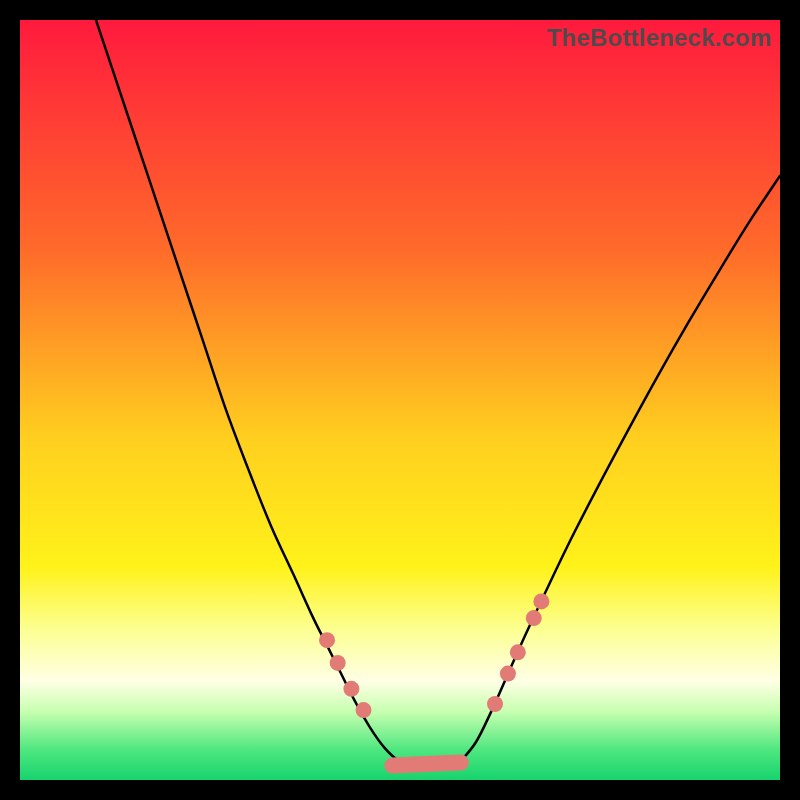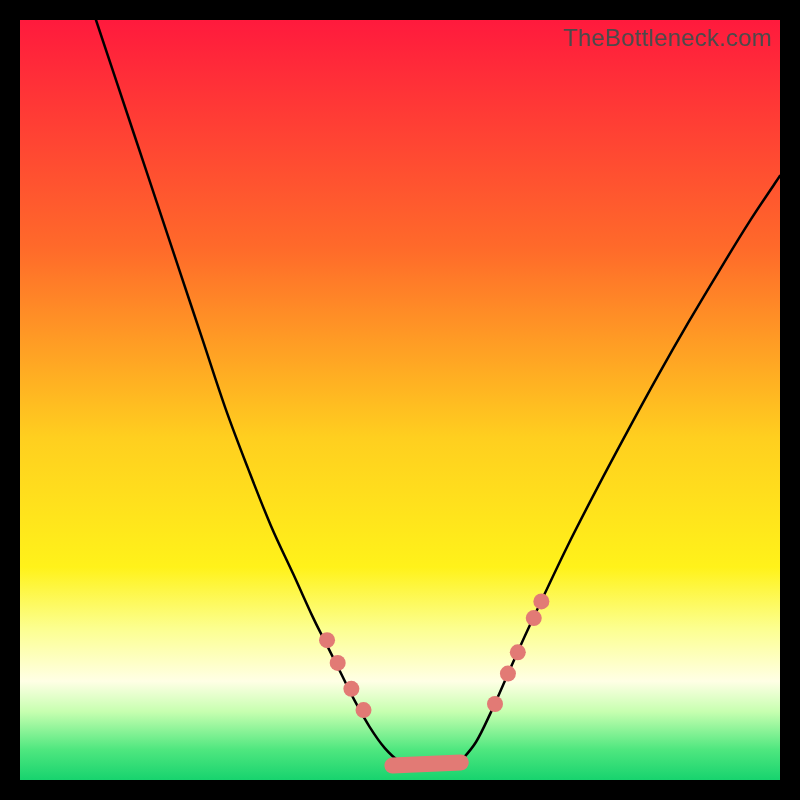--- a/index.html
+++ b/index.html
@@ -25,21 +25,21 @@
     top: 0;
     width: 760px;
     height: 760px;
   }
   .watermark {
     position: absolute;
     top: 4px;
     right: 8px;
     color: #4b4b4b;
     font-size: 24px;
-    font-weight: 400;
+    font-weight: 700;
     letter-spacing: 0.2px;
     font-family: Arial, Helvetica, sans-serif;
   }
 </style>
 </head>
 <body>
 
 <div class="frame">
   <svg class="plot" viewBox="0 0 760 760">
     <defs>

